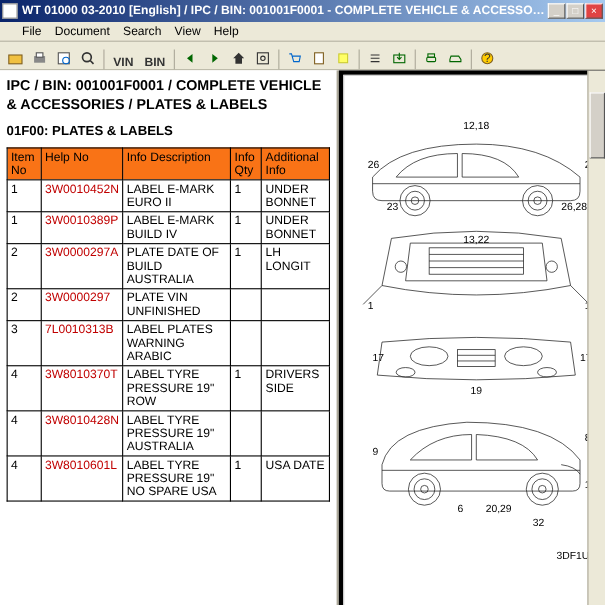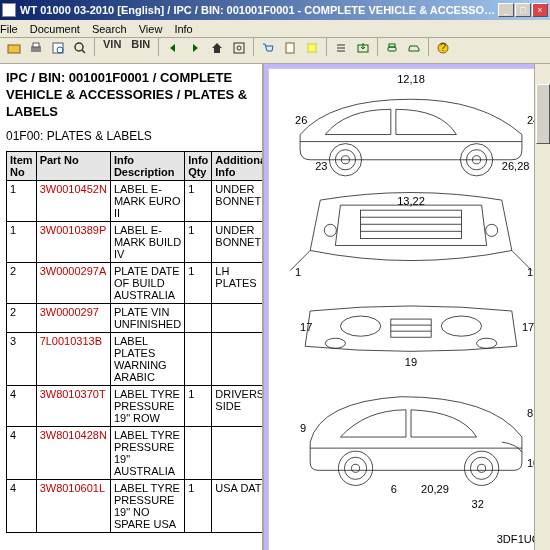--- a/index.html
+++ b/index.html
@@ -2,34 +2,34 @@
 <html><head>
 <meta charset="utf-8">
 <style>
 *{margin:0;padding:0;box-sizing:border-box;font-family:Tahoma,Arial,sans-serif;font-size:11px}
 body{width:550px;height:550px;overflow:hidden;background:#d4d0c8}
 .titlebar{height:20px;background:linear-gradient(to right,#0a246a,#a6caf0);color:#fff;display:flex;align-items:center;padding:0 2px;font-size:11px}
 .titlebar-icon{width:14px;height:14px;background:#fff;margin-right:4px;border:1px solid #888}
 .titlebar-text{flex:1;font-weight:bold;white-space:nowrap;overflow:hidden;text-overflow:ellipsis}
 .win-controls{display:flex;gap:1px}
 .win-btn{width:16px;height:14px;background:#d4d0c8;border:1px solid #fff;border-right-color:#555;border-bottom-color:#555;font-size:9px;text-align:center;line-height:12px;cursor:pointer}
-.menubar{height:18px;background:#ece9d8;display:flex;align-items:center;padding:0 0;gap:12px;border-bottom:1px solid #aca899}
+.menubar{height:18px;background:#ece9d8;display:flex;align-items:center;padding:0 20px;gap:12px;border-bottom:1px solid #aca899}
 .menubar span{cursor:pointer}
-.toolbar{height:26px;background:#ece9d8;display:flex;align-items:flex-start;padding:0 4px;gap:2px;border-bottom:1px solid #aca899}
+.toolbar{height:26px;background:#ece9d8;display:flex;align-items:flex-end;padding:0 4px;gap:2px;border-bottom:1px solid #aca899}
 .tb-btn{width:20px;height:20px;border:1px solid transparent;display:flex;align-items:center;justify-content:center;cursor:pointer}
 .tb-sep{width:1px;height:18px;background:#aca899;margin:0 2px}
 .tb-text{padding:0 4px;font-weight:bold;color:#333;cursor:pointer}
 .content{height:486px;display:flex;background:#fff}
-.left-panel{width:264px;border-right:2px solid #aca899;overflow-y:scroll;overflow-x:hidden;padding:6px;background:#fff}
-.right-panel{flex:1;background:#c4b5fd;position:relative;overflow:hidden}
+.left-panel{width:308px;border-right:2px solid #aca899;overflow-y:scroll;overflow-x:hidden;padding:6px;background:#fff}
+.right-panel{flex:1;background:#000000;position:relative;overflow:hidden}
 .heading{font-weight:bold;font-size:13px;margin-bottom:8px;line-height:1.3}
-.subheading{font-weight:normal;font-size:12px;margin-bottom:8px}
+.subheading{font-weight:bold;font-size:12px;margin-bottom:8px}
 table{border-collapse:collapse;width:100%;font-size:9px}
 th,td{border:1px solid #000;padding:2px 3px;text-align:left;vertical-align:top}
-th{font-weight:bold;background:#e5e5e5}
+th{font-weight:normal;background:#f97316}
 td.partno{color:#c00000}
 .diagram{width:100%;height:100%;background:#fff;position:relative;border:1px solid #ccc;margin:4px}
 .scrollbar-v{position:absolute;right:0;top:0;width:16px;height:100%;background:#ece9d8;border-left:1px solid #aca899}
 .scroll-thumb{position:absolute;width:14px;left:1px;background:#d4d0c8;border:1px solid #fff;border-right-color:#555;border-bottom-color:#555}
 </style>
 </head>
 <body>
 
 <div class="titlebar">
   <div class="titlebar-icon"></div>
@@ -39,21 +39,21 @@
     <div class="win-btn">□</div>
     <div class="win-btn" style="background:#e04343;color:#fff">×</div>
   </div>
 </div>
 
 <div class="menubar">
   <span>File</span>
   <span>Document</span>
   <span>Search</span>
   <span>View</span>
-  <span>Info</span>
+  <span>Help</span>
 </div>
 
 <div class="toolbar">
   <div class="tb-btn">
       <svg width="14" height="14">
         <rect x="1" y="4" width="12" height="8" fill="#f0c040" stroke="#806020"></rect>
       </svg>
     </div>
   <div class="tb-btn">
       <svg width="14" height="14">
@@ -150,21 +150,21 @@
 </div>
 
 <div class="content">
   <div class="left-panel">
     <div class="heading">IPC / BIN: 001001F0001 / COMPLETE VEHICLE &amp; ACCESSORIES / PLATES &amp; LABELS</div>
     <div class="subheading">01F00: PLATES &amp; LABELS</div>
     <table>
       <thead>
         <tr>
           <th>Item No</th>
-          <th>Part No</th>
+          <th>Help No</th>
           <th>Info Description</th>
           <th>Info Qty</th>
           <th>Additional Info</th>
 
         </tr>
       </thead>
       <tbody id="parts-body">
           <tr>
             <td>1</td>
             <td class="partno">3W0010452N</td>
@@ -177,21 +177,21 @@
             <td class="partno">3W0010389P</td>
             <td>LABEL E-MARK BUILD IV</td>
             <td>1</td>
             <td>UNDER BONNET</td>
           </tr>
           <tr>
             <td>2</td>
             <td class="partno">3W0000297A</td>
             <td>PLATE DATE OF BUILD AUSTRALIA</td>
             <td>1</td>
-            <td>LH PLATES</td>
+            <td>LH LONGIT</td>
           </tr>
           <tr>
             <td>2</td>
             <td class="partno">3W0000297</td>
             <td>PLATE VIN UNFINISHED</td>
             <td></td>
             <td></td>
           </tr>
           <tr>
             <td>3</td>

